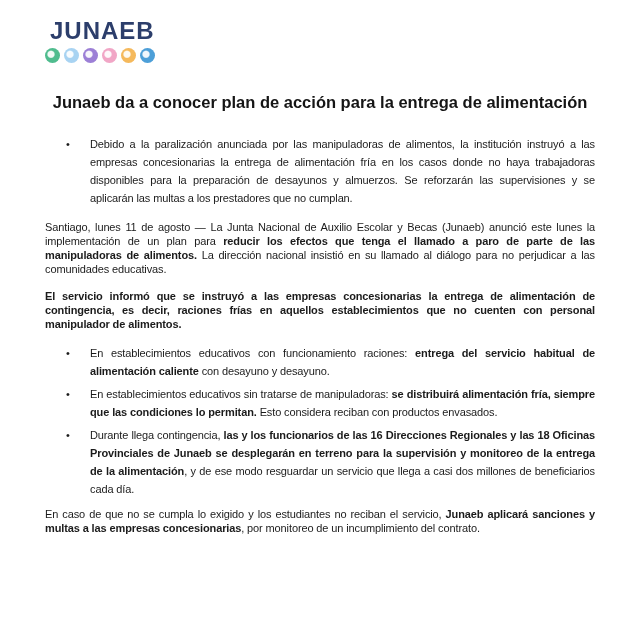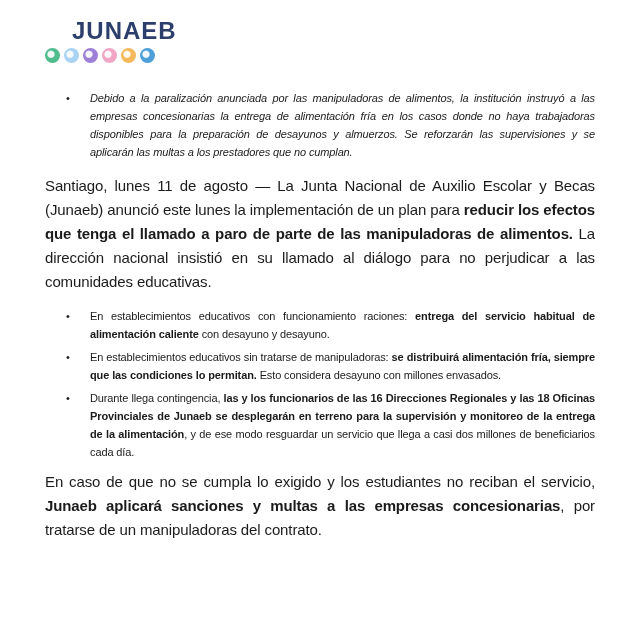--- a/index.html
+++ b/index.html
@@ -4,100 +4,102 @@
 <style>
   * { margin:0; padding:0; box-sizing:border-box; }
   html,body { width:640px; height:636px; background:#ffffff; overflow:hidden; }
   body { font-family:"Liberation Sans", sans-serif; color:#1b1b1b; }
   .page { padding:18px 45px 0 45px; }
 
   
   .hdr { margin-bottom:26px; }
   .logo-text {
     font-size:24px; font-weight:bold; letter-spacing:1px;
-    color:#2c3e6b; margin-left:27px; line-height:1.1;
+    color:#2c3e6b; margin-left:5px; line-height:1.1;
   }
   .logo-icons { margin-top:4px; display:flex; align-items:center; }
   .brand-dot {
     width:15px; height:15px; border-radius:50%;
     display:inline-block; margin-right:4px;
     background:
       radial-gradient(circle at 40% 42%, rgba(255,255,255,.92) 0 3px, rgba(255,255,255,0) 4.2px),
       var(--c, #888);
   }
 
   
   h1 { text-align:center; font-size:16.5px; line-height:26px; font-weight:bold; color:#151515; margin-bottom:20px; }
   h1 .tline { display:block; }
 
   
   .body-p {
-    font-size:15px; line-height:24px; letter-spacing:-0.12px;
+    font-size:11px; line-height:14px; letter-spacing:-0.12px;
     text-align:justify; margin-bottom:13px; color:#1b1b1b;
   }
   .bold { font-weight:bold; }
   strong { font-weight:bold; }
 
   
   .bullet-row { display:flex; margin-bottom:5px; }
   .bullet-marker {
     width:45px; padding-left:21px; flex:0 0 45px;
     font-size:11px; line-height:18px;
   }
   .bullet-text {
     flex:1; font-size:11px; line-height:18px; letter-spacing:-0.12px;
     text-align:justify; color:#1b1b1b;
   }
   .lead { margin-bottom:13px; }
-  .lead .bullet-text { font-style:italic; }
+  .lead .bullet-text { }
   .measures { margin-bottom:9px; }
 </style>
 </head>
 <body>
 
 <div class="page">
 
   <header class="hdr">
     <div class="logo-text" style="color: rgb(44, 62, 107);">JUNAEB</div>
     <div class="logo-icons">
       <span class="brand-dot" style="--c: #4fbc8e;"></span>
       <span class="brand-dot" style="--c: #a8d3f2;"></span>
       <span class="brand-dot" style="--c: #9c7fd6;"></span>
       <span class="brand-dot" style="--c: #f1a6c6;"></span>
       <span class="brand-dot" style="--c: #f5b95c;"></span>
       <span class="brand-dot" style="--c: #4d9fd8;"></span>
     </div>
   </header>
 
   <h1>
+    <span class="tline">Junaeb da a conocer plan de acción para la entrega de alimentación</span>
   </h1>
 
   <div class="bullet-row lead">
     <span class="bullet-marker">•</span>
     <p class="bullet-text">Debido a la paralización anunciada por las manipuladoras de alimentos, la institución instruyó a las empresas concesionarias la entrega de alimentación fría en los casos donde no haya trabajadoras disponibles para la preparación de desayunos y almuerzos. Se reforzarán las supervisiones y se aplicarán las multas a los prestadores que no cumplan.</p>
   </div>
 
   <p class="body-p"><span>Santiago, lunes 11 de agosto — La Junta Nacional de Auxilio Escolar y Becas (Junaeb) anunció este lunes la implementación de un plan para </span><strong>reducir los efectos que tenga el llamado a paro de parte de las manipuladoras de alimentos.</strong><span> La dirección nacional insistió en su llamado al diálogo para no perjudicar a las comunidades educativas.</span></p>
 
+  <p class="body-p bold">El servicio informó que se instruyó a las empresas concesionarias la entrega de alimentación de contingencia, es decir, raciones frías en aquellos establecimientos que no cuenten con personal manipulador de alimentos.</p>
 
 
   <div class="measures">
 
     <div class="bullet-row">
       <span class="bullet-marker">•</span>
       <p class="bullet-text"><span>En establecimientos educativos con funcionamiento raciones: </span><strong>entrega del servicio habitual de alimentación caliente</strong><span> con desayuno y desayuno.</span></p>
     </div>
 
     <div class="bullet-row">
       <span class="bullet-marker">•</span>
-      <p class="bullet-text"><span>En establecimientos educativos sin tratarse de manipuladoras: </span><strong>se distribuirá alimentación fría, siempre que las condiciones lo permitan.</strong><span> Esto considera desayuno con millones envasados.</span></p>
+      <p class="bullet-text"><span>En establecimientos educativos sin tratarse de manipuladoras: </span><strong>se distribuirá alimentación fría, siempre que las condiciones lo permitan.</strong><span> Esto considera reciban con productos envasados.</span></p>
     </div>
 
     <div class="bullet-row">
       <span class="bullet-marker">•</span>
       <p class="bullet-text"><span>Durante llega contingencia, </span><strong>las y los funcionarios de las 16 Direcciones Regionales y las 18 Oficinas Provinciales de Junaeb se desplegarán en terreno para la supervisión y monitoreo de la entrega de la alimentación</strong><span>, y de ese modo resguardar un servicio que llega a casi dos millones de beneficiarios cada día.</span></p>
     </div>
 
   </div>
 
-  <p class="body-p"><span>En caso de que no se cumpla lo exigido y los estudiantes no reciban el servicio, </span><strong>Junaeb aplicará sanciones y multas a las empresas concesionarias</strong><span>, por tratarse de un manipuladoras del contrato.</span></p>
+  <p class="body-p"><span>En caso de que no se cumpla lo exigido y los estudiantes no reciban el servicio, </span><strong>Junaeb aplicará sanciones y multas a las empresas concesionarias</strong><span>, por monitoreo de un incumplimiento del contrato.</span></p>
 
 </div>
 
 </body></html>

